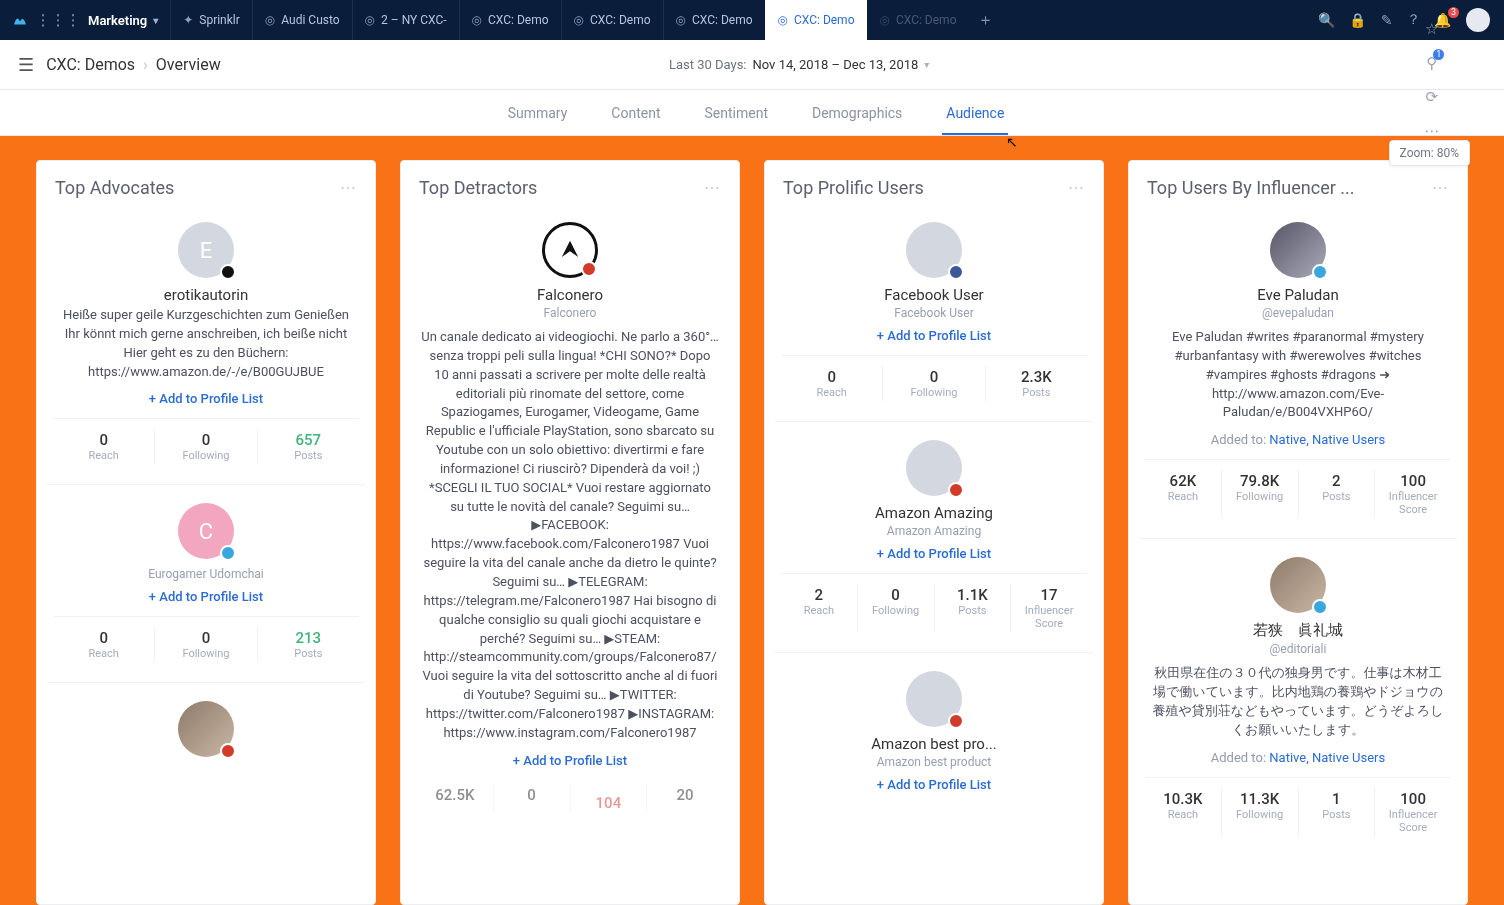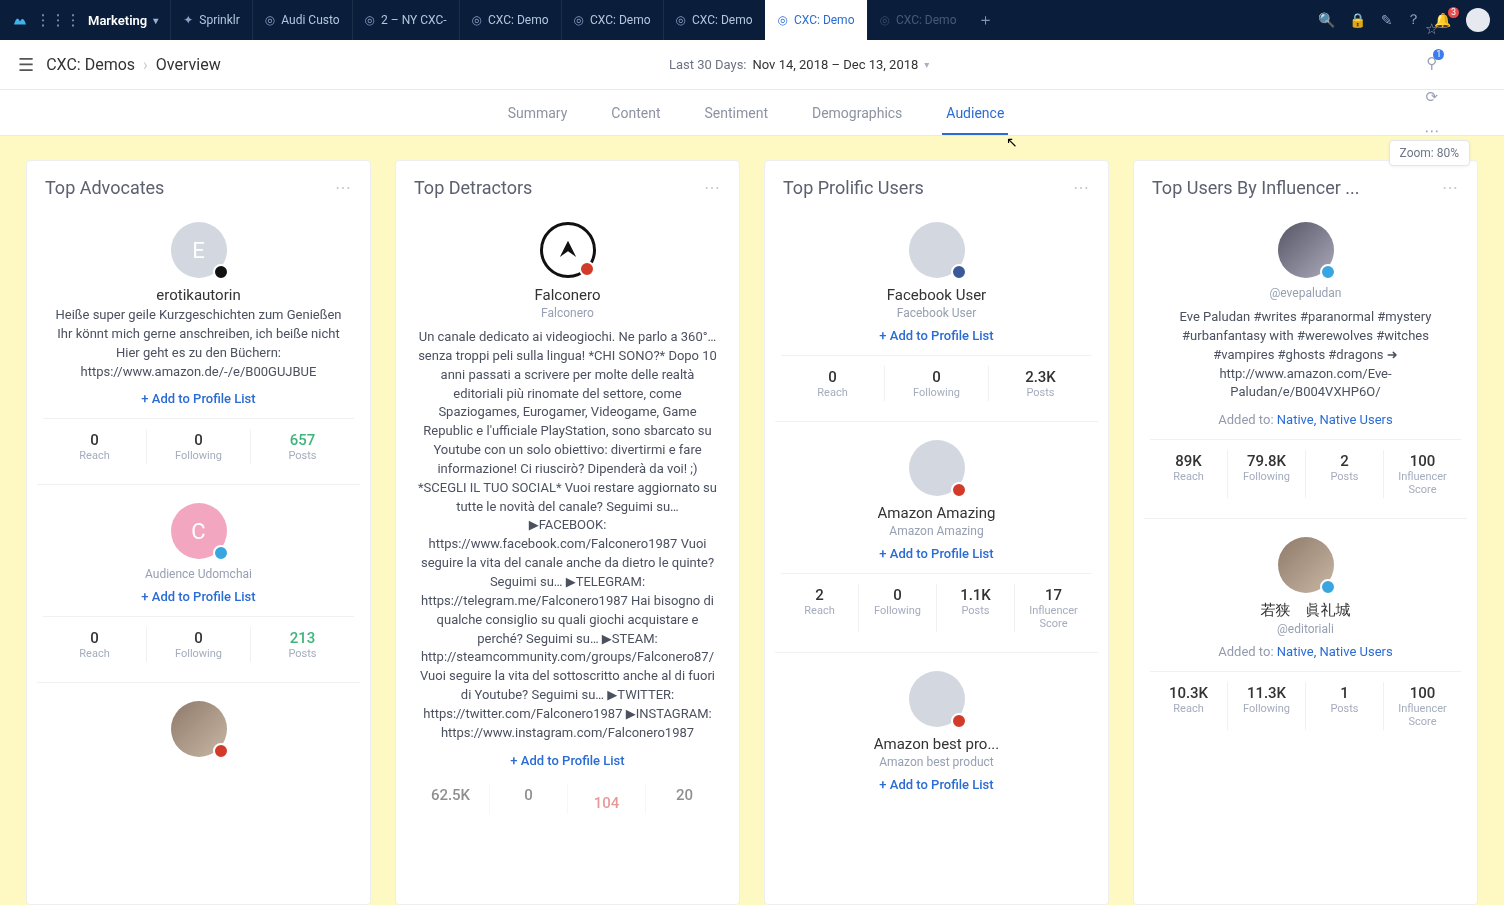--- a/index.html
+++ b/index.html
@@ -34,21 +34,21 @@
   .subhead .rightside{display:flex;align-items:center;gap:16px;color:#9aa2b4;flex-direction:column;}
   .subhead .tz{display:flex;align-items:center;gap:6px;color:#636a79;}
   .subhead .tz .chev{font-size:10px;color:#aab0be;}
   .subhead .ricon{font-size:15px;position:relative;color:#9aa2b4;}
   .subhead .filter-badge{position:absolute;top:-5px;right:-7px;background:#3b7ded;color:#fff;border-radius:8px;font-size:9px;padding:0 3px;line-height:11px;min-width:11px;text-align:center;}
   
   .sectiontabs{height:46px;border-bottom:1px solid #e7e9ee;display:flex;align-items:flex-end;justify-content:center;gap:36px;padding-left:8px;}
   .sectiontabs .stab{padding:0 4px 12px;color:#8c93a3;font-size:14px;cursor:pointer;border-bottom:2px solid transparent;}
   .sectiontabs .stab.active{color:#2b6cd4;border-bottom-color:#2b6cd4;}
   
-  .board{background:#fef9c3;height:calc(100% - 40px - 50px - 46px);position:relative;padding:24px 26px 0;display:flex;gap:24px;overflow:hidden;}
+  .board{background:#f97316;height:calc(100% - 40px - 50px - 46px);position:relative;padding:24px 36px 0;display:flex;gap:24px;overflow:hidden;}
   .zoombadge{position:absolute;right:34px;top:4px;background:#fff;border:1px solid #e3e6ed;border-radius:4px;padding:5px 10px;color:#6f7788;font-size:12px;box-shadow:0 1px 3px rgba(0,0,0,.06);}
   .cursor{position:absolute;font-size:14px;color:#000;}
   .panel{background:#fff;border:1px solid #edeef2;border-radius:4px;flex:1;min-width:0;display:flex;flex-direction:column;overflow:hidden;}
   .panel .phead{display:flex;align-items:center;justify-content:space-between;padding:16px 18px 10px;}
   .panel .phead h3{font-size:18px;font-weight:400;color:#5c6170;}
   .panel .phead .dots{color:#c6cad5;font-size:16px;letter-spacing:1px;}
   .panel .pbody{flex:1;overflow-y:auto;padding:6px 10px 0;}
   .card{padding:8px 6px 14px;text-align:center;}
   .card.border-top{border-top:1px solid #f0f1f5;margin-top:6px;padding-top:18px;}
   .avatar-lg{width:56px;height:56px;border-radius:50%;background:#e2e5ec;margin:0 auto 8px;display:flex;align-items:center;justify-content:center;font-size:22px;color:#fff;position:relative;}
@@ -203,21 +203,21 @@
               <div class="val green">657</div>
               <div class="lbl">Posts</div>
             </div>
         </div>
       </div>
       <div class="card border-top">
         <div class="avatar-lg av-pink">
             <span>C</span>
             <span class="net tw"></span>
           </div>
-        <div class="uhandle">Audience Udomchai</div>
+        <div class="uhandle">Eurogamer Udomchai</div>
         <div class="addto">+ Add to Profile List</div>
         <div class="statrow">
           <div class="stat">
               <div class="val">0</div>
               <div class="lbl">Reach</div>
             </div>
           <div class="stat">
               <div class="val">0</div>
               <div class="lbl">Following</div>
             </div>
@@ -338,26 +338,27 @@
   <div class="panel">
     <div class="phead">
       <h3>Top Users By Influencer ...</h3>
       <span class="dots">⋯</span>
     </div>
     <div class="pbody">
       <div class="card">
         <div class="avatar-lg av-img2">
             <span class="net tw"></span>
           </div>
+        <div class="uname">Eve Paludan</div>
         <div class="uhandle">@evepaludan</div>
         <div class="ubio">Eve Paludan #writes #paranormal #mystery #urbanfantasy with #werewolves #witches #vampires #ghosts #dragons ➜ http://www.amazon.com/Eve-Paludan/e/B004VXHP6O/</div>
         <div class="addedto"><span>Added to:</span> <span class="lists">Native, Native Users</span></div>
         <div class="statrow">
           <div class="stat">
-              <div class="val">89K</div>
+              <div class="val">62K</div>
               <div class="lbl">Reach</div>
             </div>
           <div class="stat">
               <div class="val">79.8K</div>
               <div class="lbl">Following</div>
             </div>
           <div class="stat">
               <div class="val">2</div>
               <div class="lbl">Posts</div>
             </div>
@@ -366,20 +367,21 @@
               <div class="lbl">Influencer Score</div>
             </div>
         </div>
       </div>
       <div class="card border-top">
         <div class="avatar-lg av-img">
             <span class="net tw"></span>
           </div>
         <div class="uname">若狭　眞礼城</div>
         <div class="uhandle">@editoriali</div>
+        <div class="ubio">秋田県在住の３０代の独身男です。仕事は木材工場で働いています。比内地鶏の養鶏やドジョウの養殖や貸別荘などもやっています。どうぞよろしくお願いいたします。</div>
         <div class="addedto"><span>Added to:</span> <span class="lists">Native, Native Users</span></div>
         <div class="statrow">
           <div class="stat">
               <div class="val">10.3K</div>
               <div class="lbl">Reach</div>
             </div>
           <div class="stat">
               <div class="val">11.3K</div>
               <div class="lbl">Following</div>
             </div>

